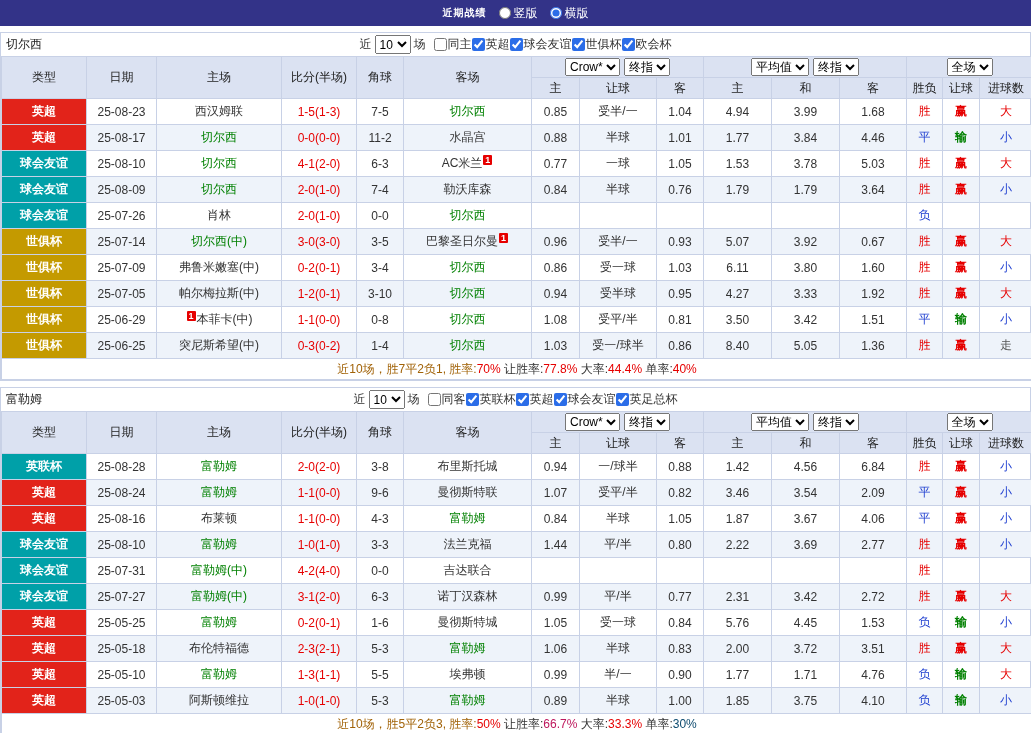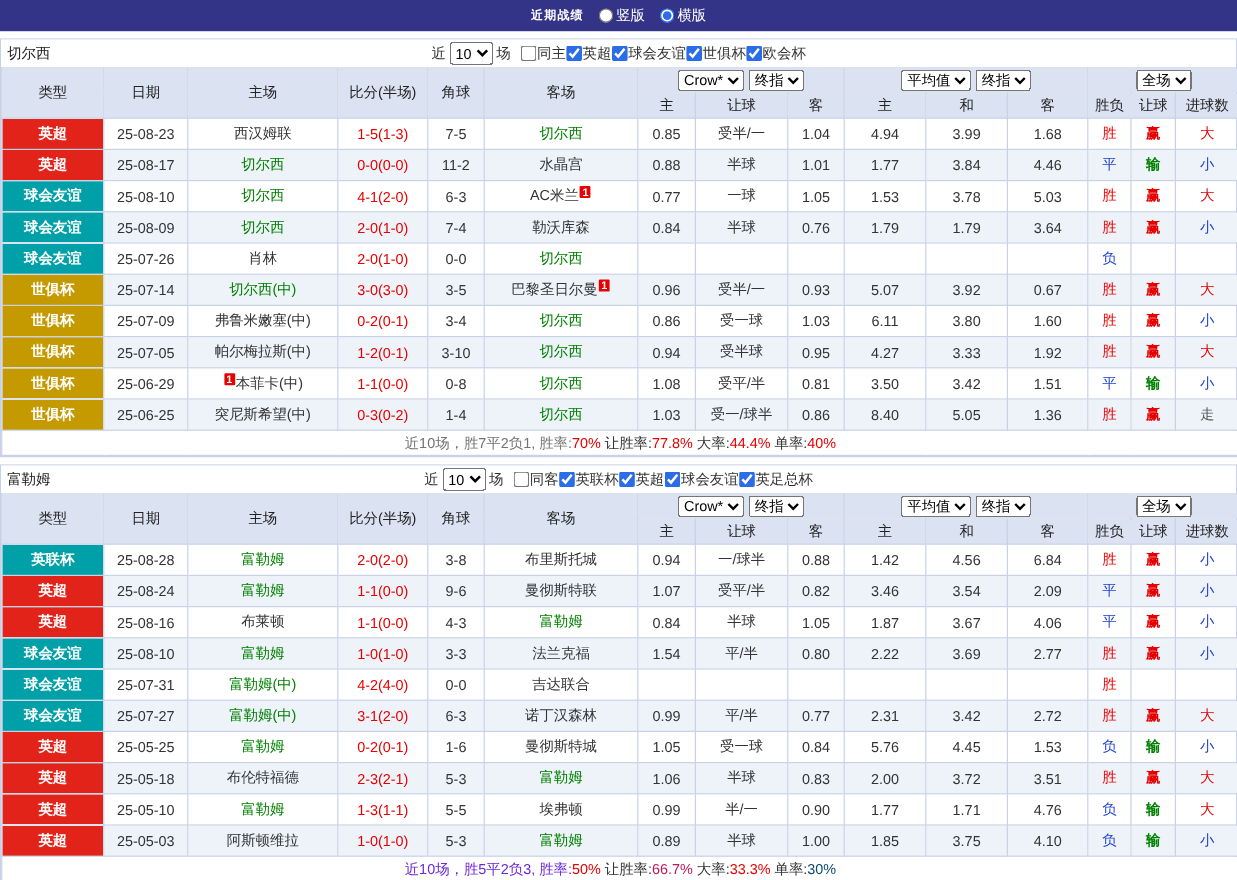--- a/index.html
+++ b/index.html
@@ -307,21 +307,21 @@
       <td class="plain">8.40</td>
       <td class="plain">5.05</td>
       <td class="plain">1.36</td>
       <td class="res" style="color:#e60000">胜</td>
             <td class="res bold" style="color:#e60000">赢</td>
             <td class="res" style="color:#555555">走</td>
     </tr>
         </tbody>
       <tfoot>
           <tr>
-            <td colspan="15" class="summary-cell"><span style="color:#737373">近10场，胜7平2负1, 胜率:</span><span style="color:#e60000">70%</span><span style="color:#333333"> 让胜率:</span><span style="color:#e60000">77.8%</span><span style="color:#333333"> 大率:</span><span style="color:#e60000">44.4%</span><span style="color:#333333"> 单率:</span><span style="color:#e60000">40%</span></td>
+            <td colspan="15" class="summary-cell"><span style="color:#a16207">近10场，胜7平2负1, 胜率:</span><span style="color:#e60000">70%</span><span style="color:#333333"> 让胜率:</span><span style="color:#e60000">77.8%</span><span style="color:#333333"> 大率:</span><span style="color:#e60000">44.4%</span><span style="color:#333333"> 单率:</span><span style="color:#e60000">40%</span></td>
           </tr>
         </tfoot>
     </table>
   </div>
     <div class="section">
     <div class="section-head">
       <span class="team-name">富勒姆</span>
       <div class="filters">
         <span>近</span>
         <select class="cnt"><option>10</option></select>
@@ -442,21 +442,21 @@
             <td class="res bold" style="color:#e60000">赢</td>
             <td class="res" style="color:#1f3fd0">小</td>
     </tr>
           <tr class="data-row alt">
       <td class="badge" style="background:#00a0a8">球会友谊</td>
       <td class="plain">25-08-10</td>
       <td class="teamcell"><span class="team focus">富勒姆</span></td>
       <td class="score">1-0(1-0)</td>
       <td class="plain">3-3</td>
       <td class="teamcell"><span class="team">法兰克福</span></td>
-      <td class="plain">1.54</td>
+      <td class="plain">1.44</td>
       <td class="plain">平/半</td>
       <td class="plain">0.80</td>
       <td class="plain">2.22</td>
       <td class="plain">3.69</td>
       <td class="plain">2.77</td>
       <td class="res" style="color:#e60000">胜</td>
             <td class="res bold" style="color:#e60000">赢</td>
             <td class="res" style="color:#1f3fd0">小</td>
     </tr>
           <tr class="data-row">
@@ -557,18 +557,18 @@
       <td class="plain">1.85</td>
       <td class="plain">3.75</td>
       <td class="plain">4.10</td>
       <td class="res" style="color:#1f3fd0">负</td>
             <td class="res bold" style="color:#008000">输</td>
             <td class="res" style="color:#1f3fd0">小</td>
     </tr>
         </tbody>
       <tfoot>
           <tr>
-            <td colspan="15" class="summary-cell"><span style="color:#6d28d9">近10场，胜5平2负3, 胜率:</span><span style="color:#e60000">50%</span><span style="color:#333333"> 让胜率:</span><span style="color:#be185d">66.7%</span><span style="color:#333333"> 大率:</span><span style="color:#e60000">33.3%</span><span style="color:#333333"> 单率:</span><span style="color:#0c4a6e">30%</span></td>
+            <td colspan="15" class="summary-cell"><span style="color:#a16207">近10场，胜5平2负3, 胜率:</span><span style="color:#e60000">50%</span><span style="color:#333333"> 让胜率:</span><span style="color:#be185d">66.7%</span><span style="color:#333333"> 大率:</span><span style="color:#e60000">33.3%</span><span style="color:#333333"> 单率:</span><span style="color:#0c4a6e">30%</span></td>
           </tr>
         </tfoot>
     </table>
   </div>
   </div>
 
 </body></html>

